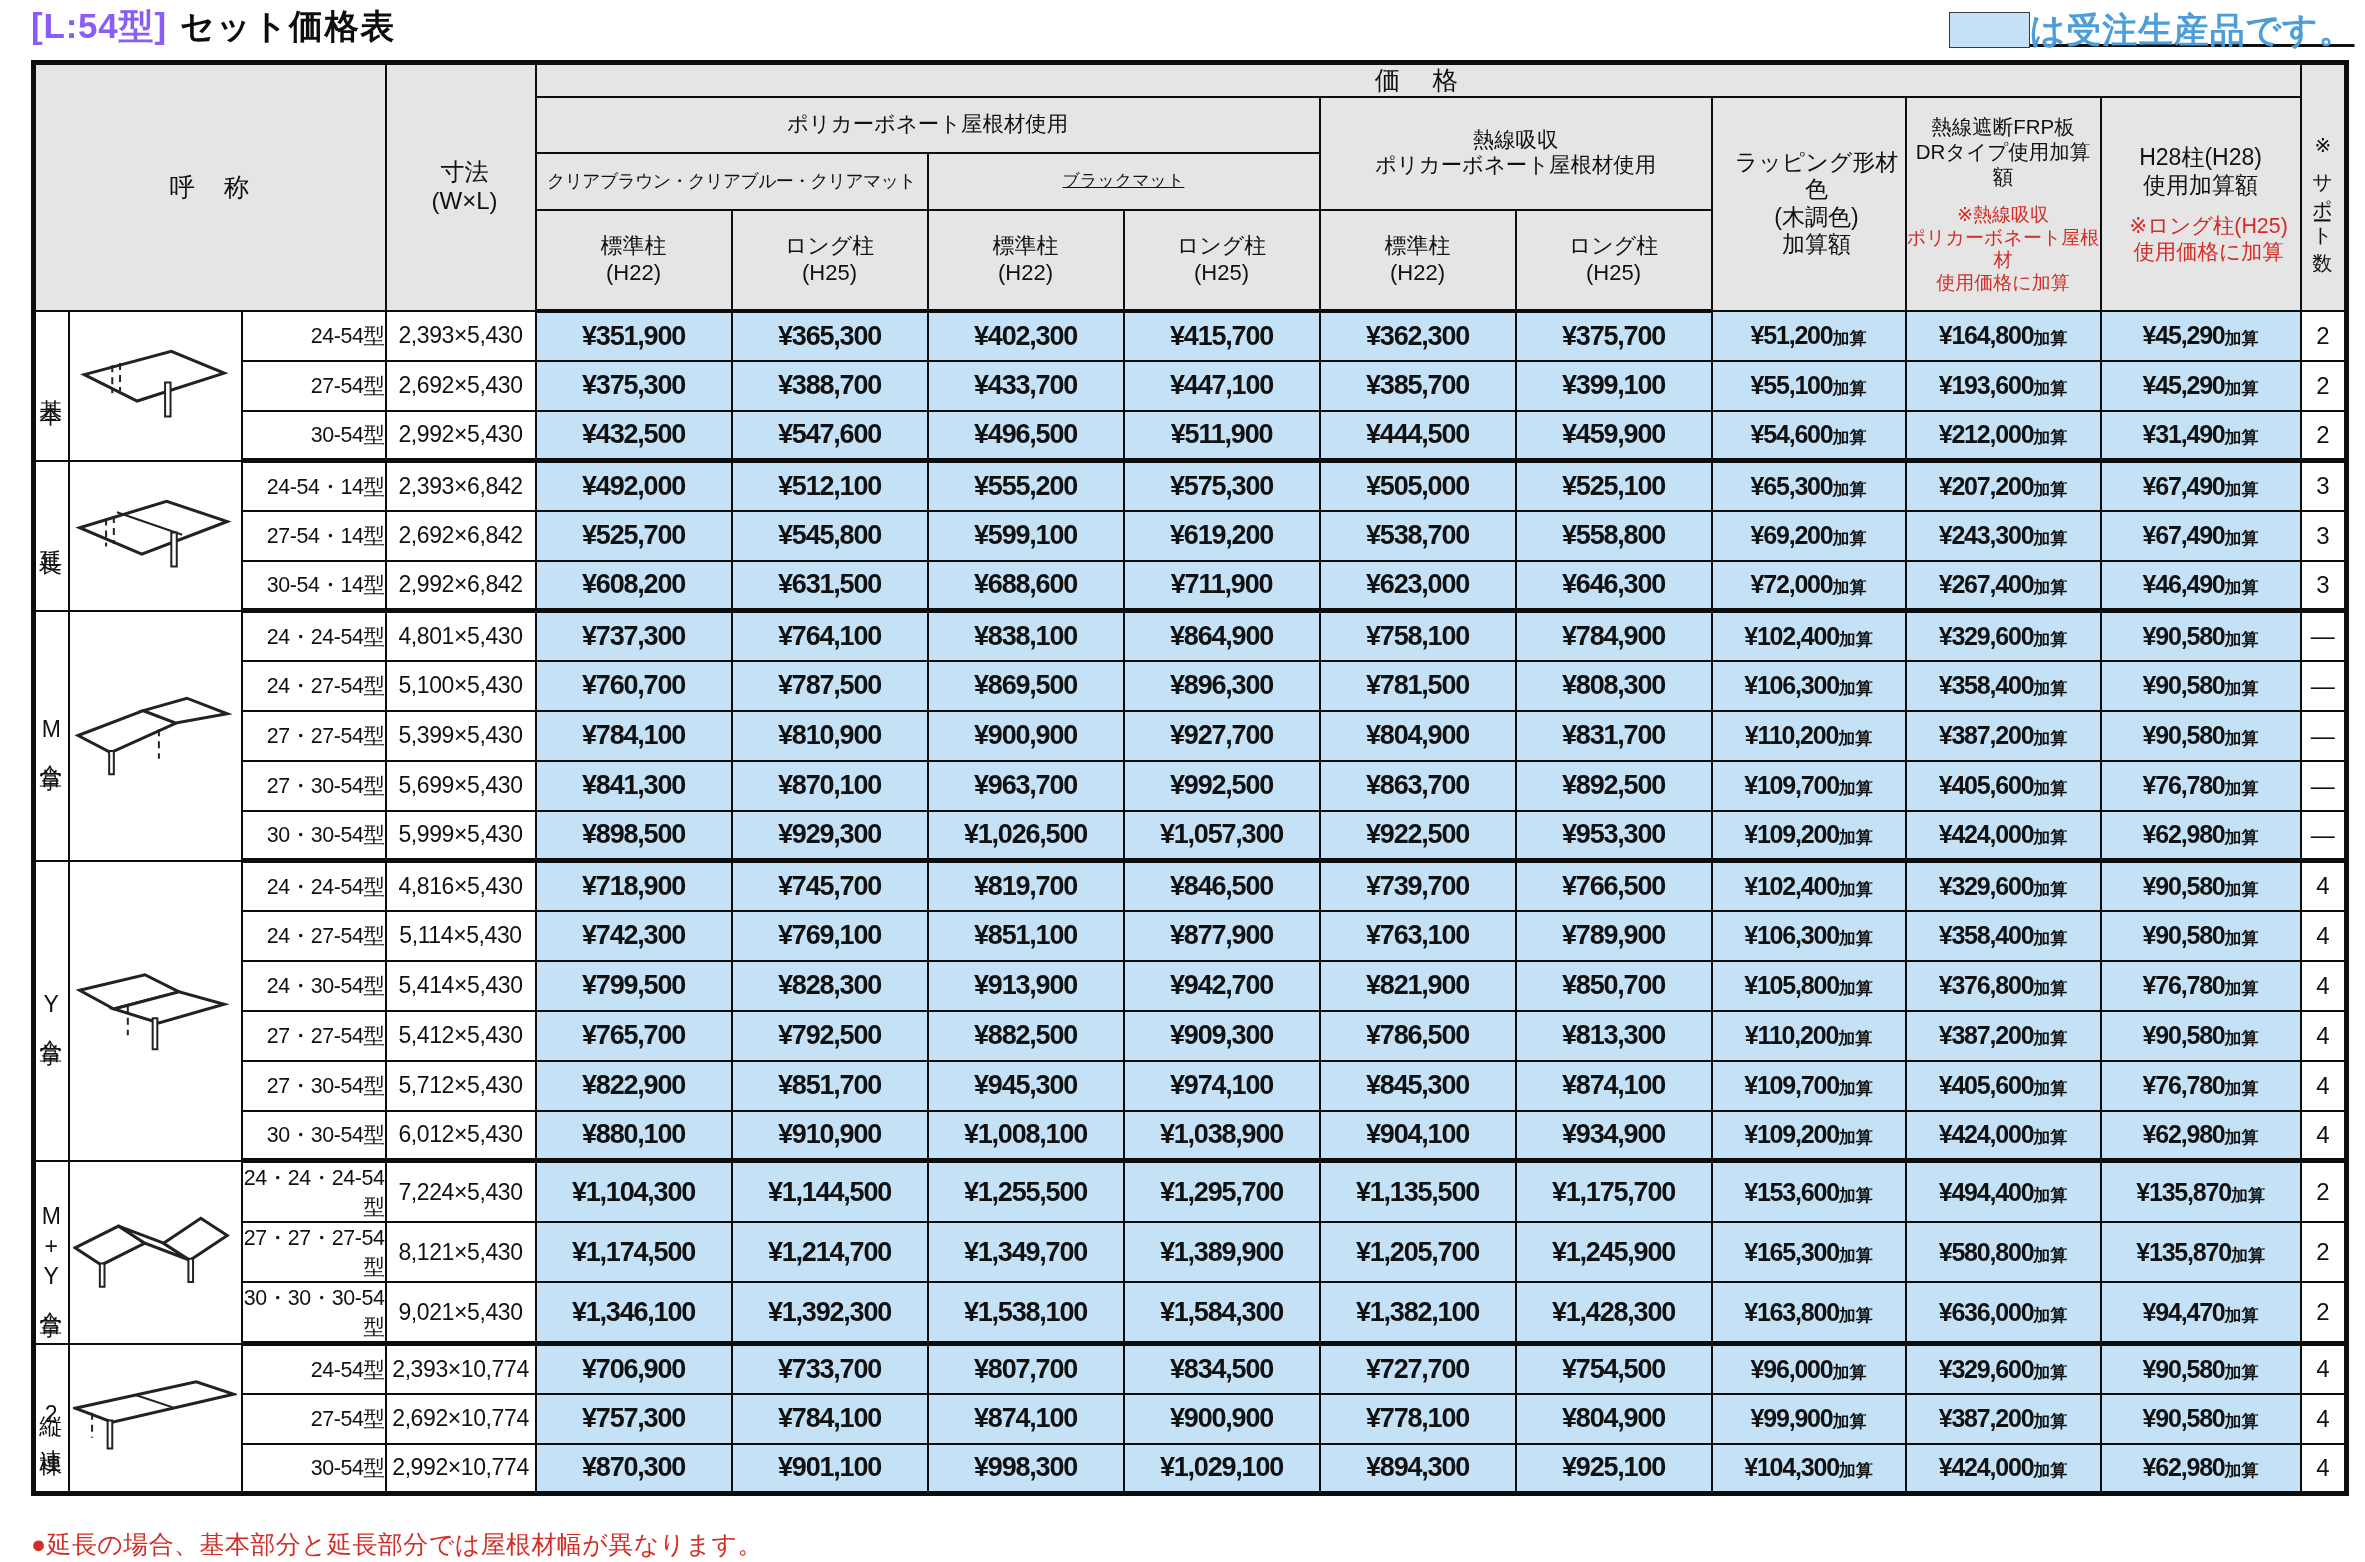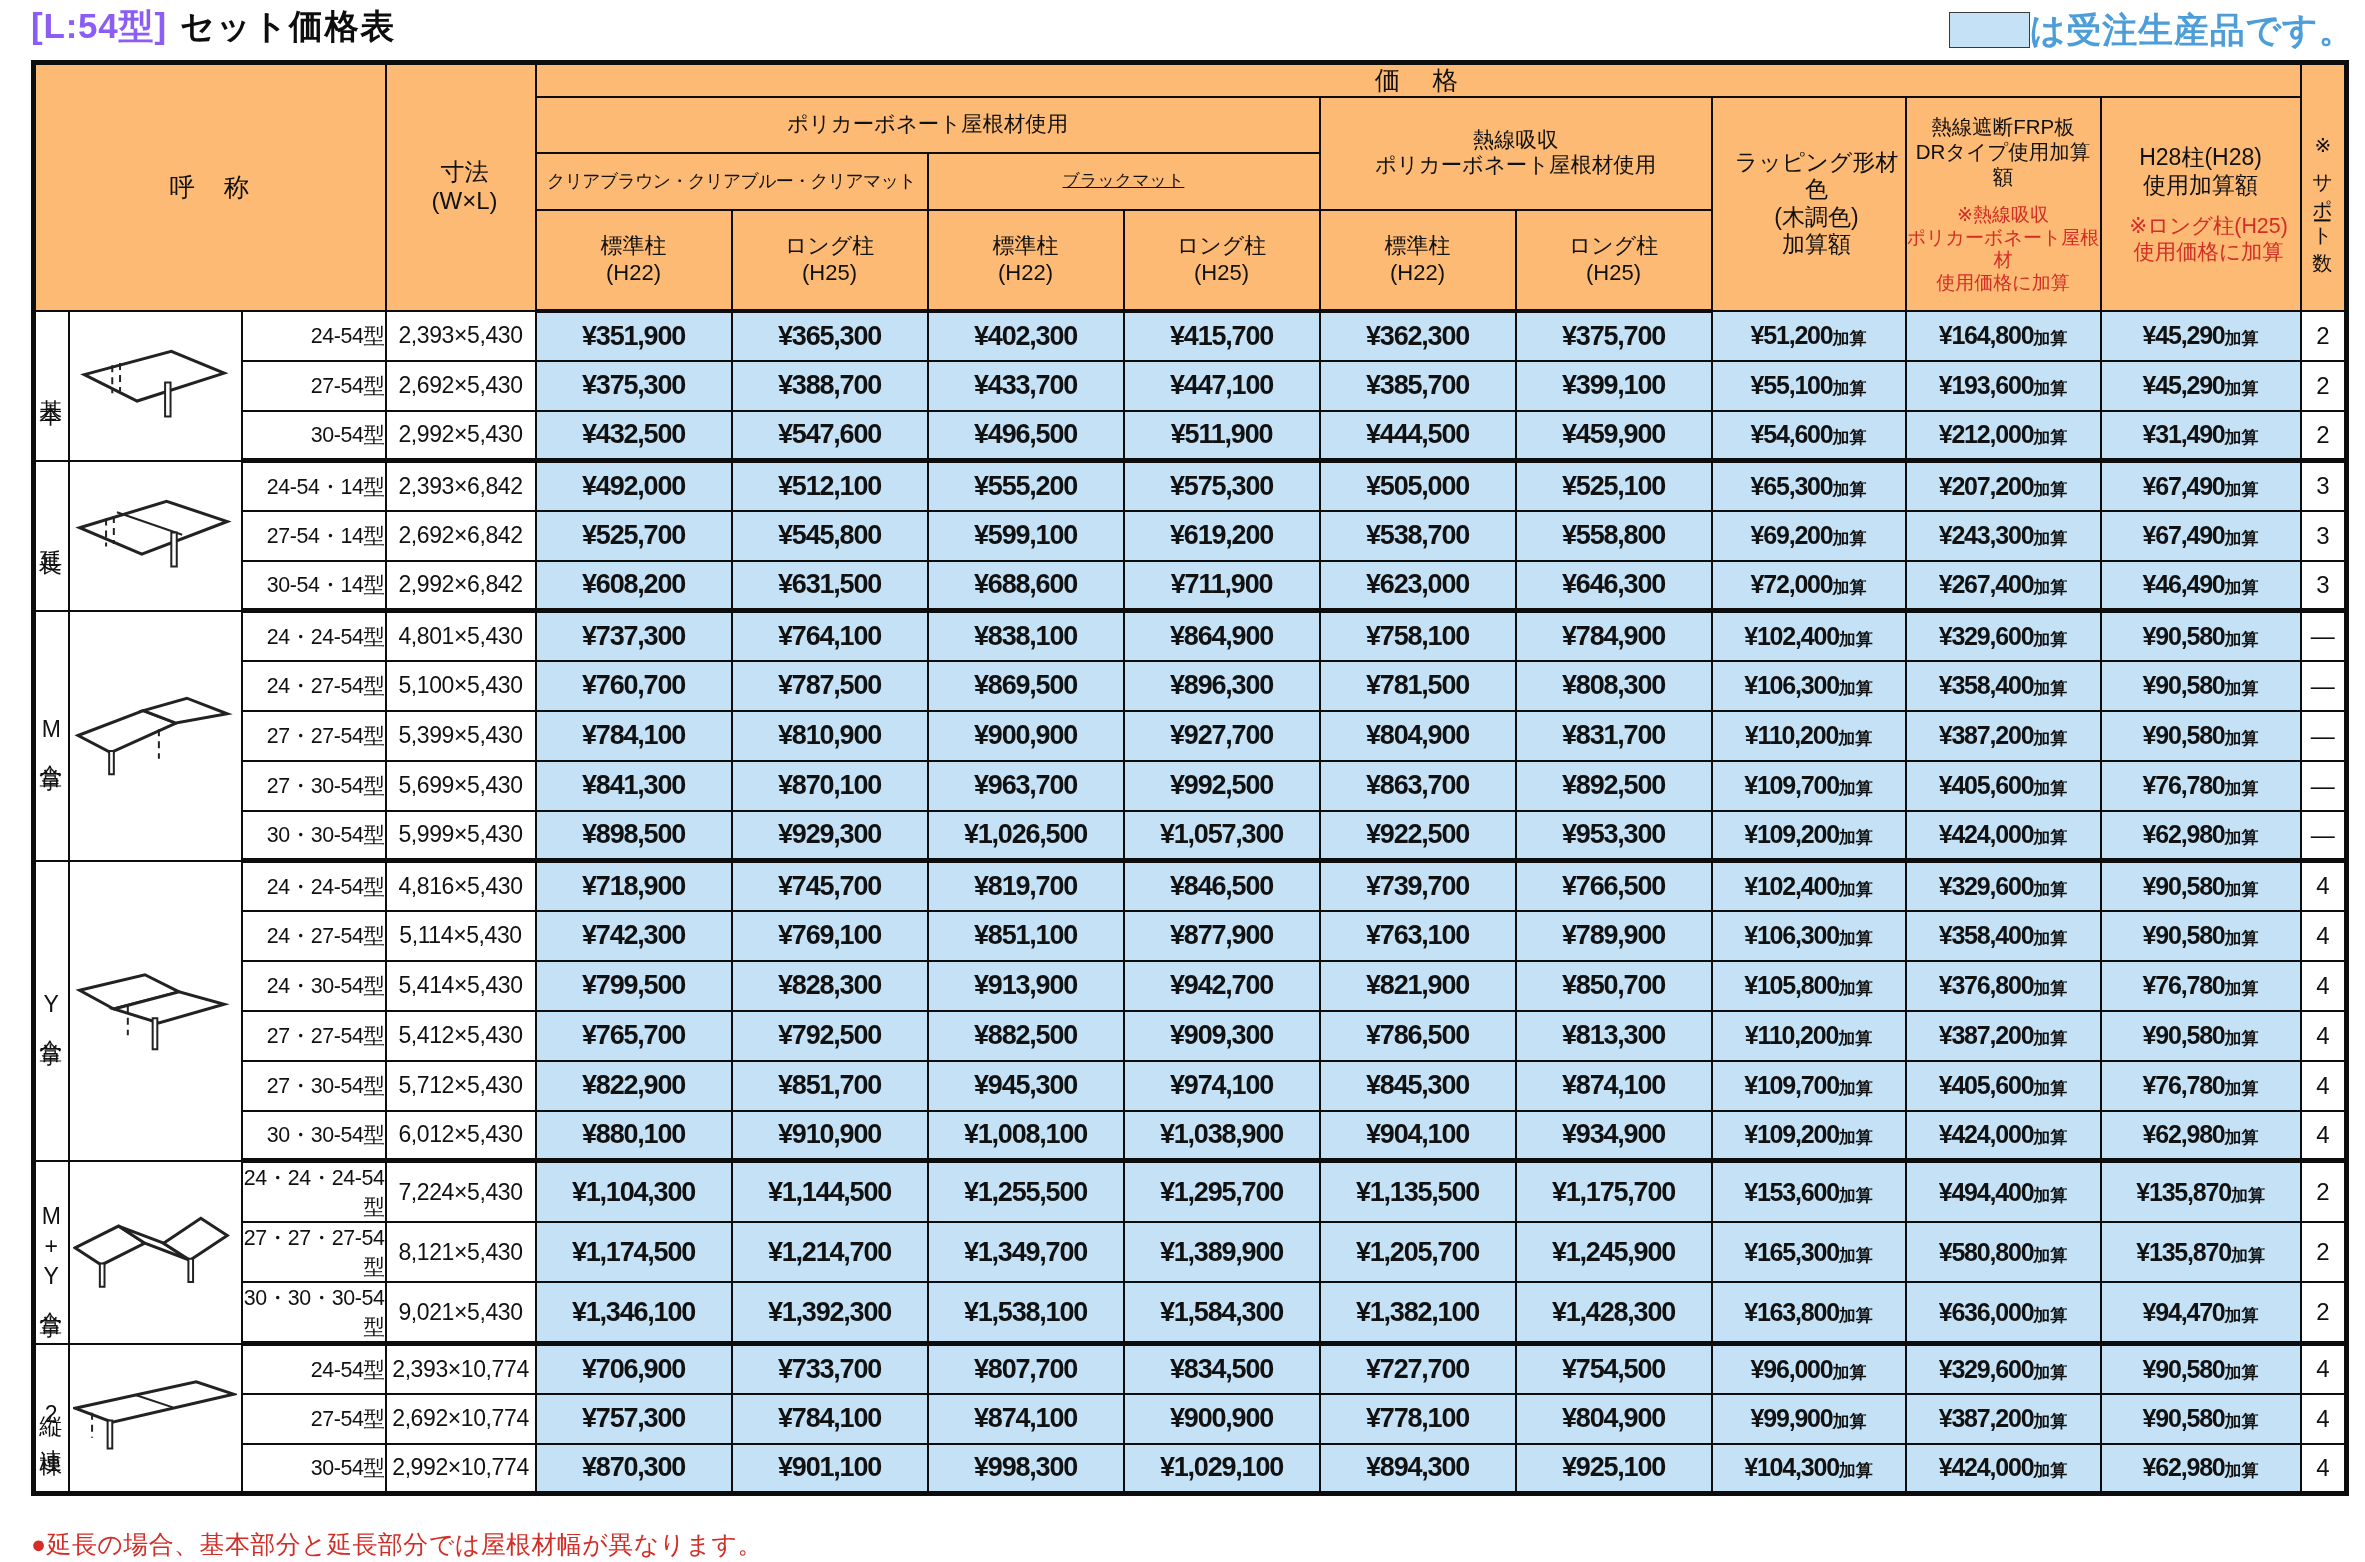--- a/index.html
+++ b/index.html
@@ -6,28 +6,28 @@
   body{
     width:2366px;height:1563px;position:relative;
     font-family:"Liberation Sans","DejaVu Sans",sans-serif;color:#111;
     -webkit-font-smoothing:antialiased;
   }
   
   .page-top{display:flex;justify-content:space-between;align-items:flex-start;padding:3.3px 11.5px 0 31px;height:58px;box-sizing:border-box;}
   .title-wrap{display:flex;align-items:baseline;gap:13px;}
   .title-tag{color:#8b5cf6;font-size:35px;font-weight:bold;letter-spacing:0.8px;}
   .title-main{color:#0d0d0d;font-size:34px;font-weight:bold;letter-spacing:1.6px;}
-  .legend{display:flex;align-items:center;gap:0;margin-top:3.3px;}
+  .legend{display:flex;align-items:center;gap:0;margin-top:3.3px;text-decoration:underline;}
   .legend-swatch{width:81px;height:36px;background:#c4e1f5;border:1.6px solid #3a3a3a;box-sizing:border-box;}
   .legend-text{color:#4d9dd9;font-size:35px;font-weight:bold;letter-spacing:0.8px;}
 
   
   table{border-collapse:collapse;table-layout:fixed;width:2309px;margin:1.6px 0 0 31px;border:5px solid #0d0d0d;}
   th,td{border:2.5px solid #0d0d0d;padding:0;box-sizing:border-box;overflow:hidden;}
-  thead th{background:#fdba74;font-weight:normal;text-align:center;vertical-align:middle;white-space:pre-line;line-height:1.2;}
+  thead th{background:#e5e5e5;font-weight:normal;text-align:center;vertical-align:middle;white-space:pre-line;line-height:1.2;}
   thead tr:last-child th{border-bottom-width:4.1px;}
   tbody tr{height:50px;}
   tbody tr.group-end td,tbody tr.group-end th{border-bottom-width:5.8px;}
   .hr1{height:35px;} .hr2{height:44px;} .hr3{height:44px;} .hr4{height:79px;}
 
   .h-name{font-size:25.5px;letter-spacing:1.6px;}
   .h-size{font-size:24px;padding-left:8px;}
   .h-price{font-size:25.5px;letter-spacing:3.3px;}
   .h-poly,.h-heat{font-size:21.4px;}
   .h-clear{font-size:18px;letter-spacing:-0.8px;}

